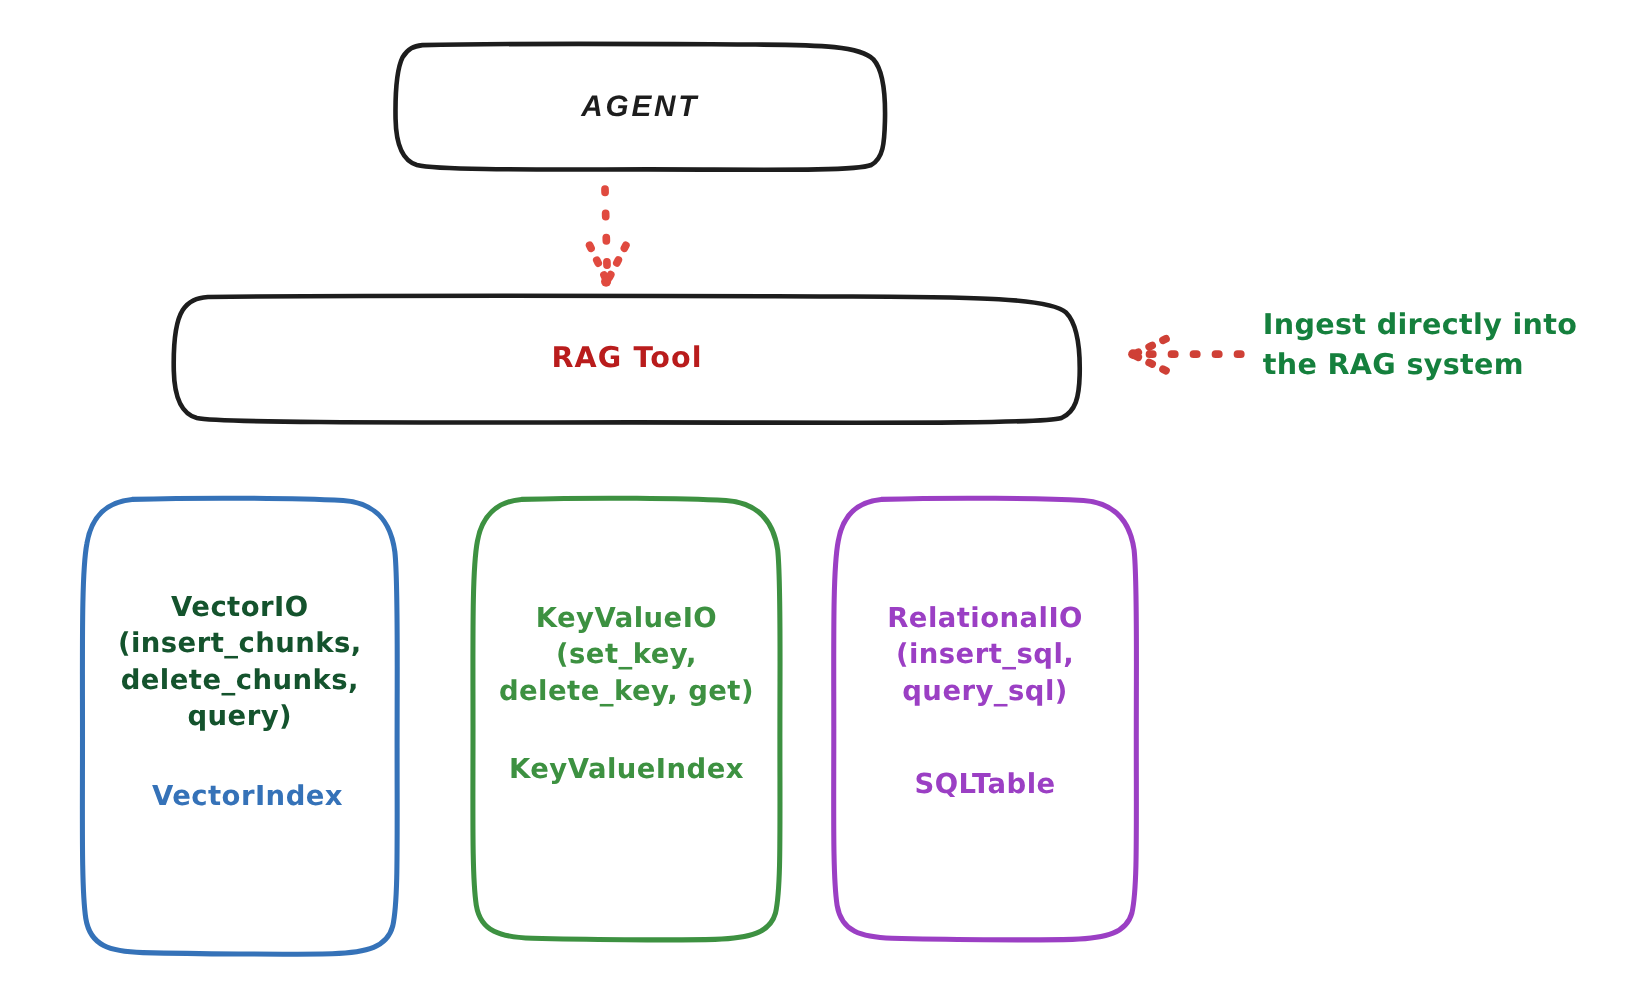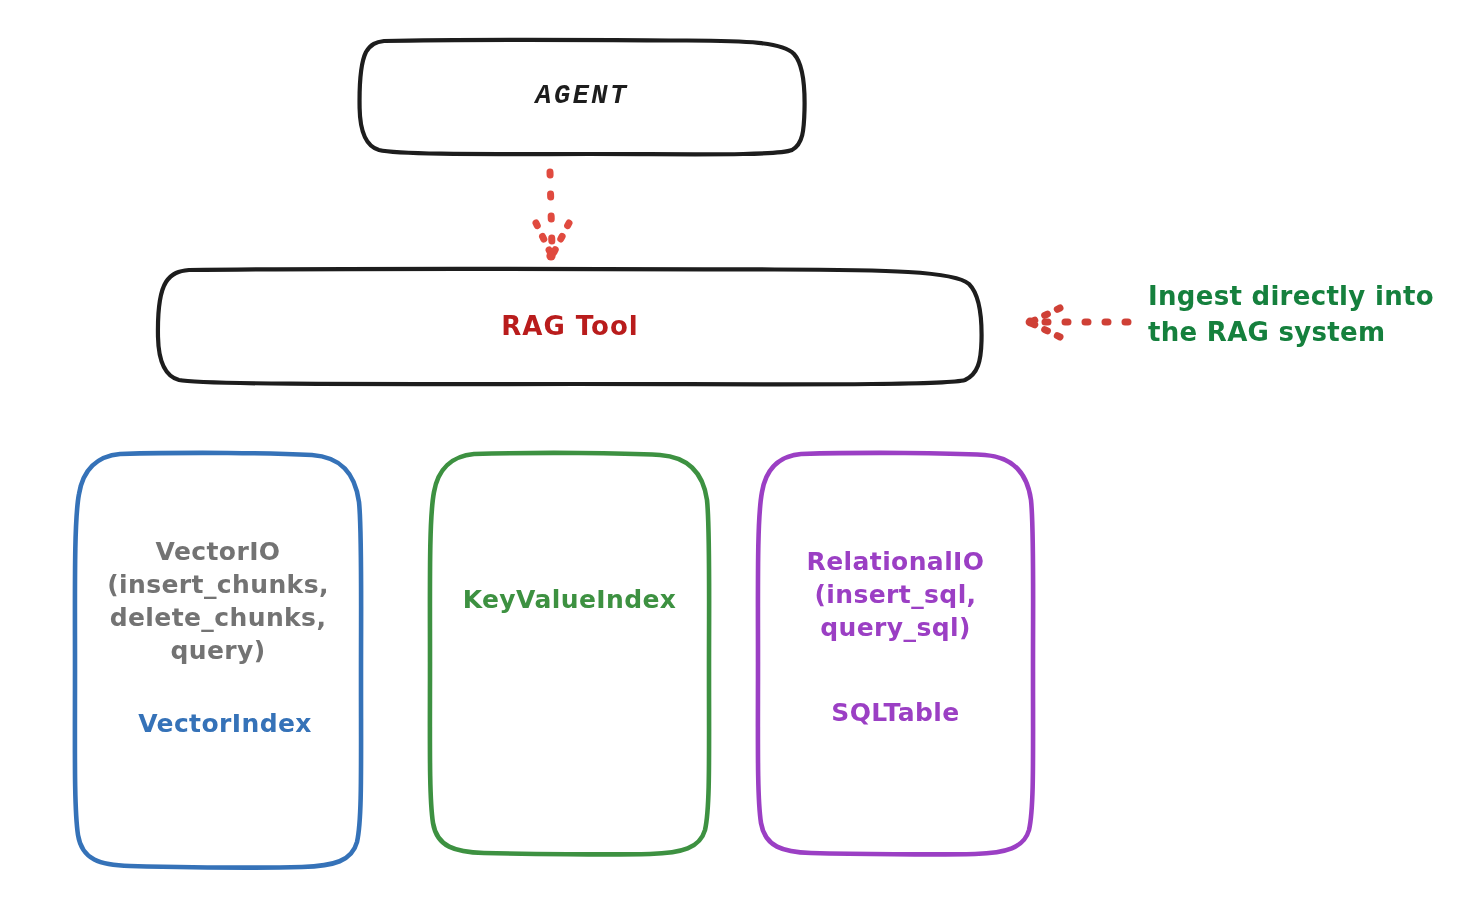--- a/index.html
+++ b/index.html
@@ -46,21 +46,21 @@
 
   
   #agent-box {
     left: 357px;
     top: 38px;
     width: 450px;
     height: 118px;
     justify-content: center;
   }
   #agent-box .box-label {
-    font-family: Liberation Mono, monospace;
+    font-family: Liberation Sans, sans-serif;
     font-style: italic;
     font-weight: 700;
     font-size: 27px;
     color: #1d1d1d;
     letter-spacing: 2.5px;
   }
 
   
   #rag-box {
     left: 155px;
@@ -173,35 +173,38 @@
   </div>
 
   <div class="sketch-box service-box" id="vector-box">
     <svg class="box-svg" viewBox="0 0 292 420" preserveAspectRatio="none">
       <path d="M48,4 C120,2 200,3 240,5 C268,7 283,22 287,52
                C290,80 289,140 289,230 C289,320 290,370 285,392
                C280,411 262,416 230,417 C190,418 100,417 58,416
                C28,415 10,410 6,385 C2,358 3,300 3,220
                C3,140 2,70 7,44 C11,20 25,6 48,4 Z" fill="#ffffff" stroke="#3572b8" stroke-width="4.6" stroke-linecap="round" stroke-linejoin="round"></path>
     </svg>
-    <div class="box-label" style="color:#737373">VectorIO
+    <div class="box-label" style="color:#14532d">VectorIO
 (insert_chunks,
 delete_chunks,
 query)</div>
     <div class="sub-label" style="color:#3572b8">VectorIndex</div>
   </div>
 
   <div class="sketch-box service-box" id="kv-box">
     <svg class="box-svg" viewBox="0 0 283 407" preserveAspectRatio="none">
       <path d="M46,4 C115,2 195,3 232,5 C260,7 275,22 279,50
                C282,78 281,135 281,222 C281,310 282,358 277,380
                C272,398 254,403 222,404 C184,405 96,404 56,403
                C27,402 9,397 5,373 C1,347 2,290 2,212
                C2,135 1,68 6,42 C10,19 24,6 46,4 Z" fill="#ffffff" stroke="#3d9141" stroke-width="4.6" stroke-linecap="round" stroke-linejoin="round"></path>
     </svg>
+    <div class="box-label" style="color:#3d9141">KeyValueIO
+(set_key,
+delete_key, get)</div>
     <div class="sub-label" style="color:#3d9141">KeyValueIndex</div>
   </div>
 
   <div class="sketch-box service-box" id="sql-box">
     <svg class="box-svg" viewBox="0 0 279 407" preserveAspectRatio="none">
       <path d="M45,4 C113,2 192,3 229,5 C256,7 271,22 275,50
                C278,78 277,135 277,222 C277,310 278,358 273,380
                C268,398 250,403 219,404 C182,405 95,404 55,403
                C27,402 9,397 5,373 C1,347 2,290 2,212
                C2,135 1,68 6,42 C10,19 23,6 45,4 Z" fill="#ffffff" stroke="#9b3fc4" stroke-width="4.6" stroke-linecap="round" stroke-linejoin="round"></path>

